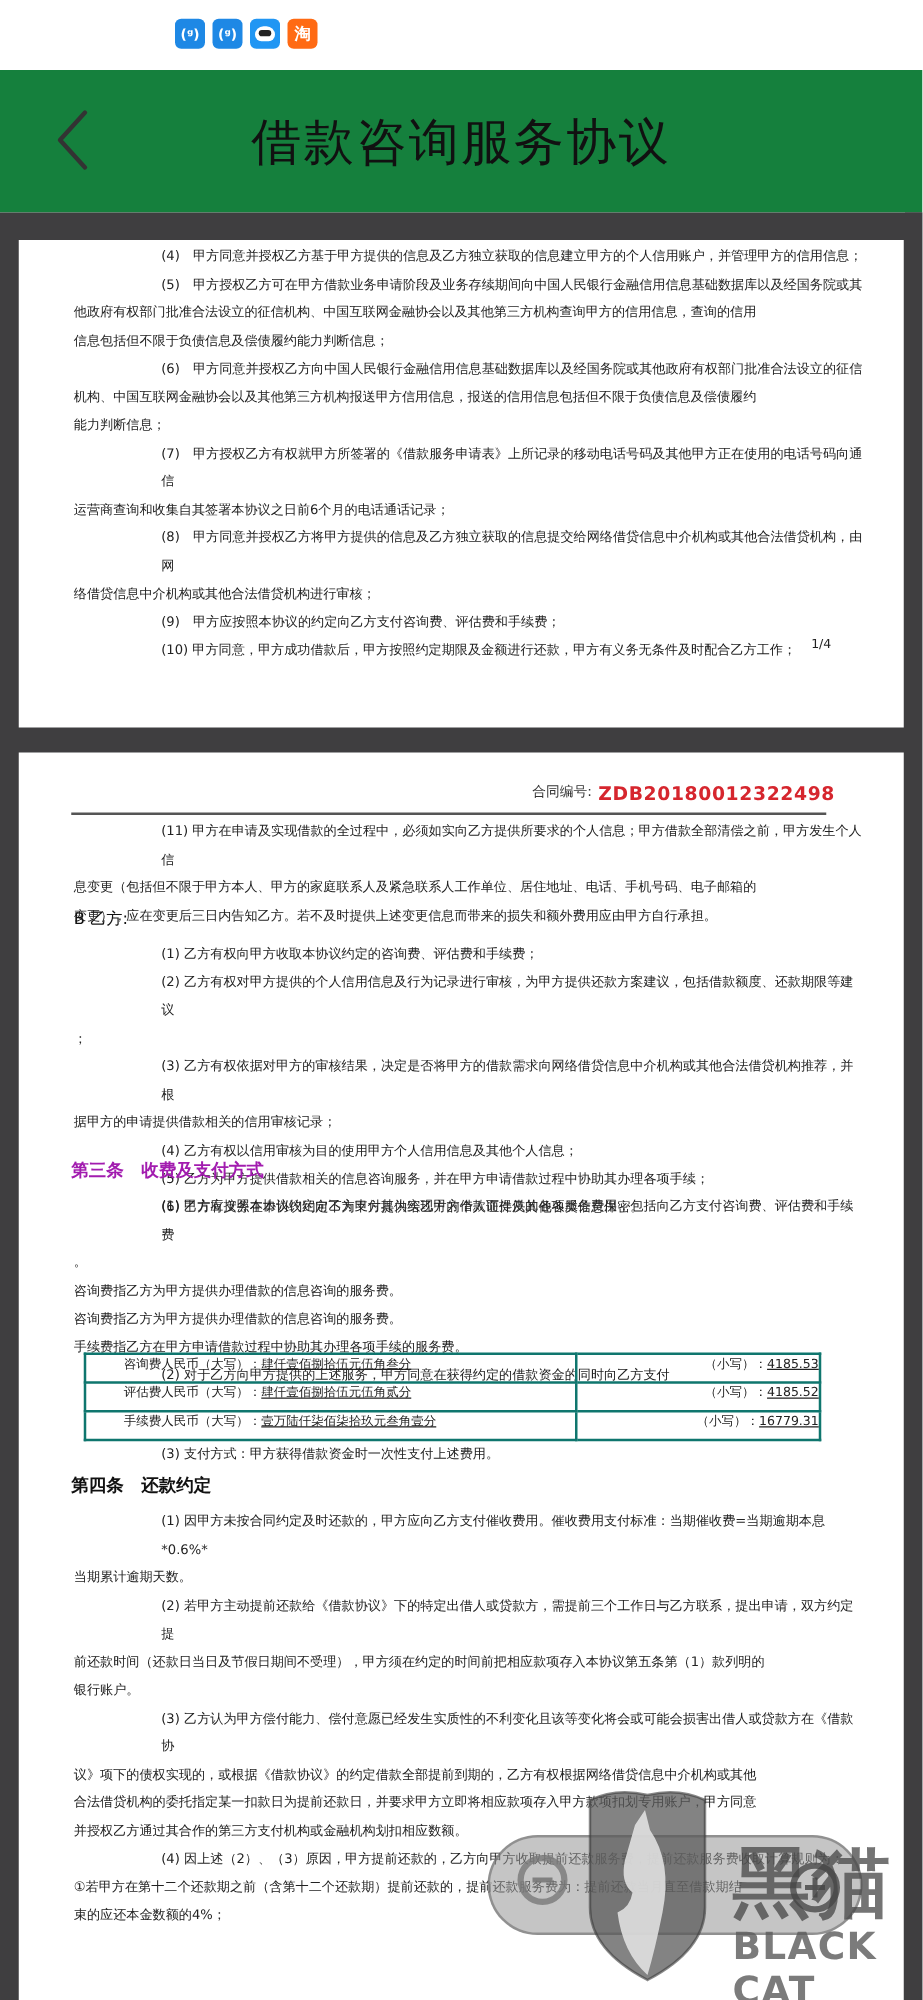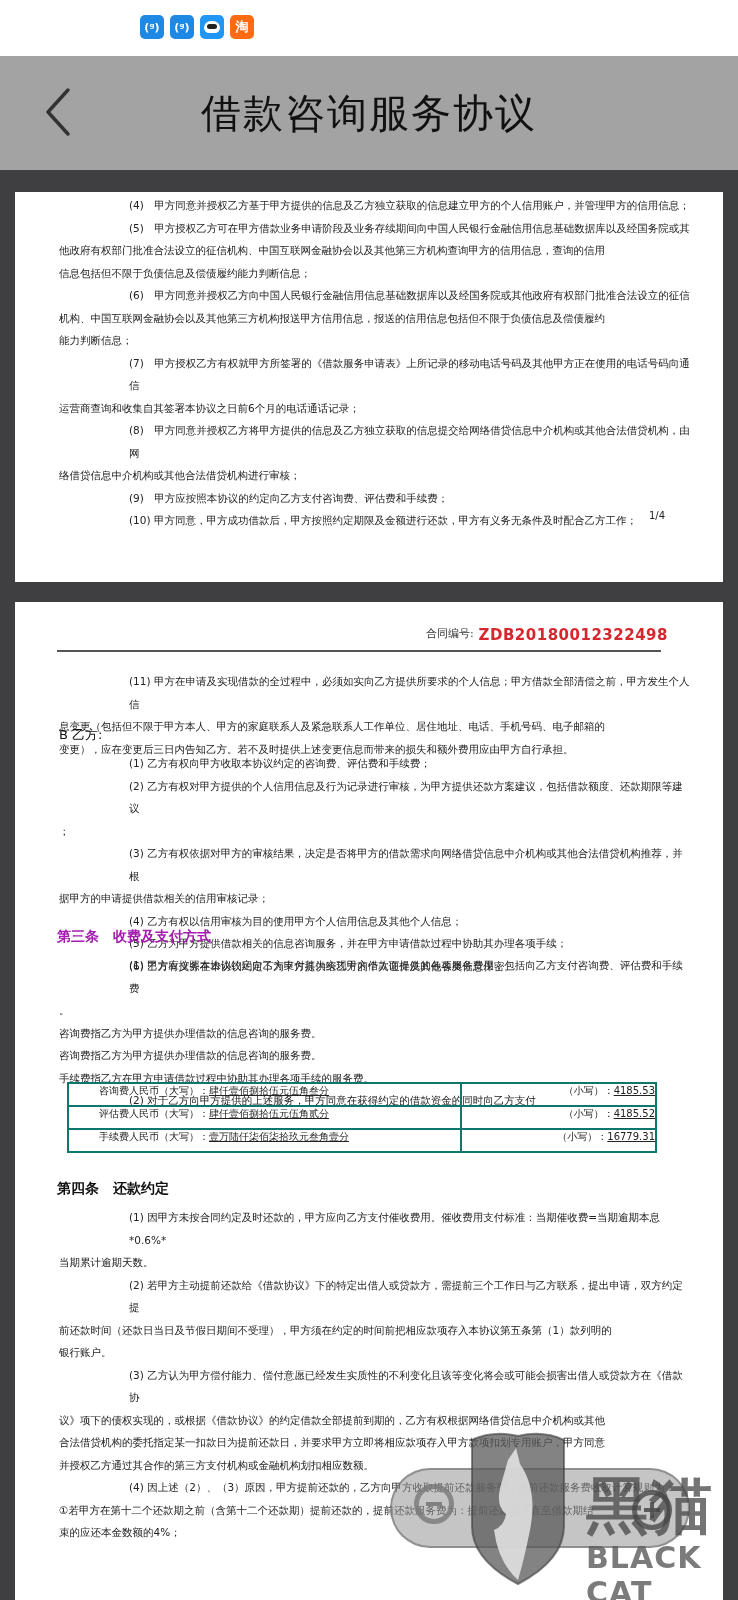--- a/index.html
+++ b/index.html
@@ -8,21 +8,21 @@
 
   .status-bar { position: absolute; top: 0; left: 0; width: 738px; height: 56px; background: #fff; }
   .status-icons { position: absolute; left: 140px; top: 15px; display: flex; gap: 6px; }
   .app-icon { width: 24px; height: 24px; border-radius: 5px; display: flex; align-items: center; justify-content: center; font-size: 11px; color: #fff; font-weight: bold; }
   .app-icon.wifi { background: #1e88e5; }
   .app-icon.bot { background: #2196f3; }
   .app-icon.taobao { background: #ff6a13; font-size: 13px; }
   .bot-face { width: 16px; height: 12px; background: #fff; border-radius: 8px 8px 6px 6px; position: relative; }
   .bot-face::after { content: ""; position: absolute; left: 3px; top: 3px; width: 10px; height: 5px; background: #222; border-radius: 3px; }
 
-  .nav-bar { position: absolute; top: 56px; left: 0; width: 738px; height: 114px; background: #a3a3a3; }
+  .nav-bar { position: absolute; top: 56px; left: 0; width: 738px; height: 114px; background: #15803d; }
   .back-btn { position: absolute; left: 36px; top: 28px; width: 48px; height: 56px; cursor: pointer; }
   .back-btn svg { width: 48px; height: 56px; }
   .page-title { position: absolute; left: 0; right: 0; top: 30px; text-align: center; font-size: 40px; font-weight: 500; color: #111; letter-spacing: 2px; }
 
   .viewer { position: absolute; top: 170px; left: 0; width: 738px; height: 1430px; background: #3f3e40; overflow: hidden; }
 
   .page { position: absolute; left: 15px; width: 708px; background: #fff; }
   .page1 { top: 22px; height: 390px; }
   .page2 { top: 432px; height: 1000px; }
 
@@ -31,21 +31,21 @@
   .para p { margin: 0; }
 
   .p1-content { top: 2px; }
   .page-num { position: absolute; right: 58px; top: 318px; font-size: 10px; color: #222; }
 
   .contract-no { position: absolute; right: 55px; top: 24px; display: flex; align-items: flex-start; gap: 5px; }
   .contract-no .label { font-size: 11px; color: #333; }
   .contract-no .value { font-size: 15px; font-weight: bold; color: #d6262e; letter-spacing: 0.5px; }
   .contract-line { position: absolute; left: 42px; right: 62px; top: 48px; height: 2px; background: #555; }
 
-  .p2-block1 { top: 52px; margin-top: 16px; }
+  .p2-block1 { top: 52px; }
   .section-b { position: absolute; left: 44px; top: 124px; font-size: 13px; font-weight: normal; color: #111; }
   .p2-block2 { top: 150px; }
   .art3-title { position: absolute; left: 42px; top: 326px; font-size: 14px; font-weight: bold; color: #a21caf; }
   .p2-block3 { top: 352px; }
 
   .fee-table { position: absolute; left: 52px; top: 480px; width: 590px; border-collapse: collapse; font-size: 10px; }
   .fee-table td { border: 2px solid #0f766e; height: 23px; padding: 0 0 6px 30px; vertical-align: top; color: #222; }
   .fee-table td.right { padding-left: 40px; text-align: right; }
   .u { text-decoration: underline; }
 
@@ -154,20 +154,23 @@
         <td><span>评估费人民币（大写）：</span><span class="u">肆仟壹佰捌拾伍元伍角贰分</span></td>
         <td class="right"><span>（小写）：</span><span class="u">4185.52</span></td>
       </tr>
       <tr>
         <td><span>手续费人民币（大写）：</span><span class="u">壹万陆仟柒佰柒拾玖元叁角壹分</span></td>
         <td class="right"><span>（小写）：</span><span class="u">16779.31</span></td>
       </tr>
     </tbody>
       </table>
 
+    <div class="para p2-block4">
+        <p class="indent">(3) 支付方式：甲方获得借款资金时一次性支付上述费用。</p>
+      </div>
 
     <div class="art4-title">第四条　还款约定</div>
     <div class="para p2-block5" id="b5">
         <p class="indent">(1) 因甲方未按合同约定及时还款的，甲方应向乙方支付催收费用。催收费用支付标准：当期催收费=当期逾期本息*0.6%*</p>
         <p>当期累计逾期天数。</p>
         <p class="indent">(2) 若甲方主动提前还款给《借款协议》下的特定出借人或贷款方，需提前三个工作日与乙方联系，提出申请，双方约定提</p>
         <p>前还款时间（还款日当日及节假日期间不受理），甲方须在约定的时间前把相应款项存入本协议第五条第（1）款列明的</p>
         <p>银行账户。</p>
         <p class="indent">(3) 乙方认为甲方偿付能力、偿付意愿已经发生实质性的不利变化且该等变化将会或可能会损害出借人或贷款方在《借款协</p>
         <p>议》项下的债权实现的，或根据《借款协议》的约定借款全部提前到期的，乙方有权根据网络借贷信息中介机构或其他</p>

